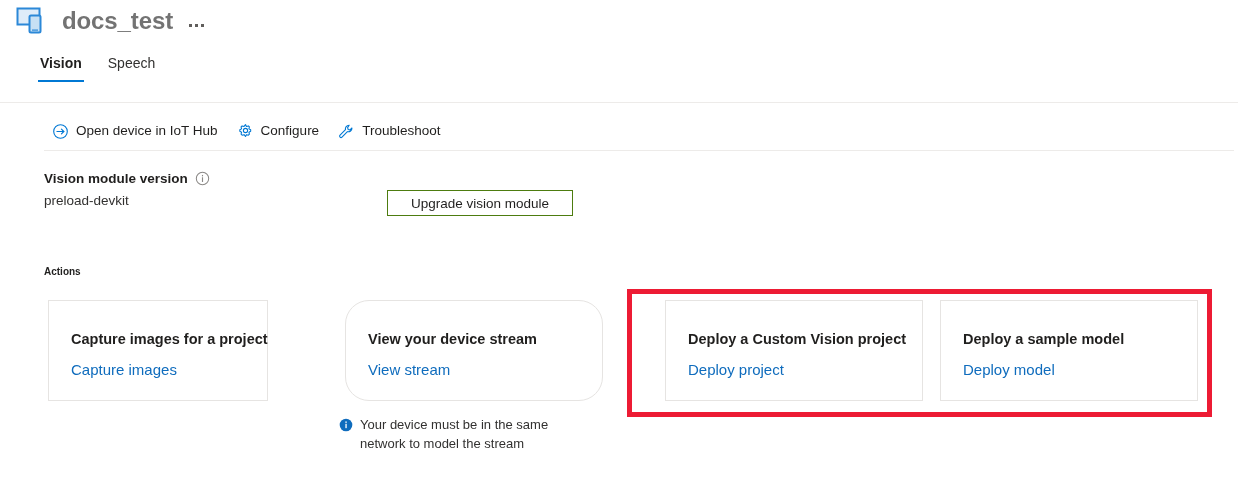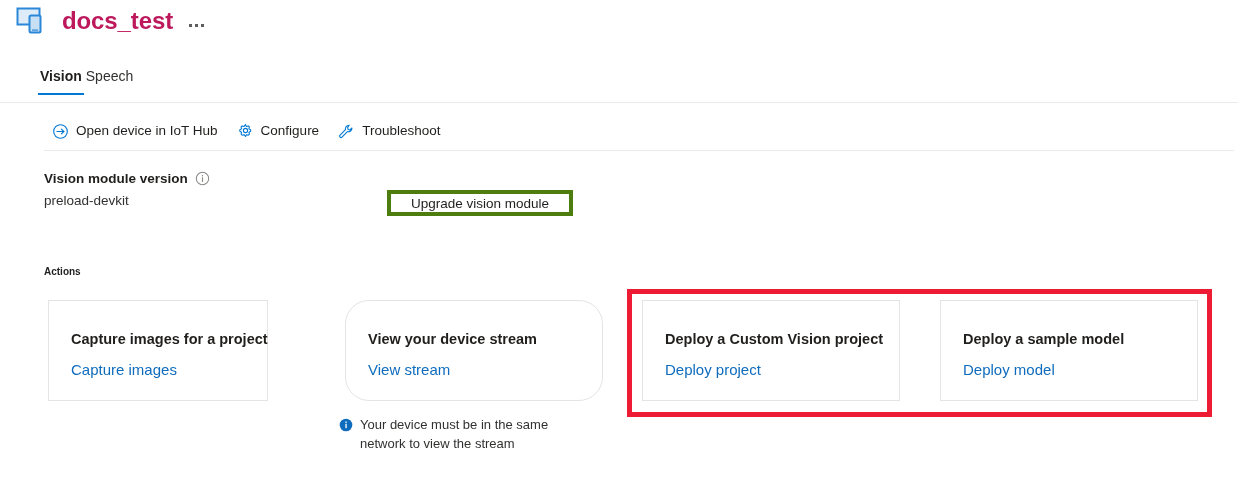--- a/index.html
+++ b/index.html
@@ -13,36 +13,36 @@
   }
   .page { position: relative; width: 1238px; height: 504px; }
 
   
   .title-row {
     position: absolute; left: 16px; top: 6px;
     display: flex; align-items: center; gap: 12px;
   }
   .device-icon { width: 34px; height: 30px; display: block; flex: none; }
   .page-title {
-    font-size: 24px; font-weight: 600; color: #be185d;
+    font-size: 24px; font-weight: 600; color: #737373;
     letter-spacing: -0.1px; line-height: 30px; white-space: nowrap;
   }
   .ellipsis-btn {
     display: flex; align-items: flex-end; gap: 3px;
     height: 30px; padding: 0 4px 9px 4px; cursor: pointer;
     background: transparent; border: none;
   }
   .ellipsis-btn span {
     width: 3px; height: 3px; background: #605e5c; display: block;
   }
 
   
   .tabs {
-    position: absolute; left: 38px; top: 66px;
-    display: flex; align-items: flex-start; 
+    position: absolute; left: 38px; top: 53px;
+    display: flex; align-items: flex-start; gap: 22px;
   }
   .tab {
     position: relative; font-size: 14px; line-height: 20px;
     padding: 0 2px 9px 2px; color: #323130; cursor: pointer; white-space: nowrap;
   }
   .tab.active { font-weight: 600; color: #201f1e; }
   .tab.active::after {
     content: ""; position: absolute; left: 0; right: 0; bottom: 0;
     height: 2px; background: #0078d4;
   }
@@ -76,21 +76,21 @@
   .version-label .txt { font-size: 13.5px; font-weight: 700; color: #201f1e; }
   .info-outline { width: 15px; height: 15px; display: block; cursor: pointer; }
   .version-value {
     position: absolute; left: 44px; top: 193px;
     font-size: 13.5px; color: #323130;
   }
   .upgrade-btn {
     position: absolute; left: 387px; top: 190px;
     width: 186px; height: 26px;
     display: flex; align-items: center; justify-content: center;
-    background: #ffffff; border: 4px solid #4d7c0f;
+    background: #ffffff; border: 1px solid #4d7c0f;
     font-family: "Liberation Sans", sans-serif;
     font-size: 13.5px; color: #201f1e; cursor: pointer; padding: 8px;
   }
 
   
   .actions-heading {
     position: absolute; left: 44px; top: 266px;
     font-size: 10px; font-weight: 700; color: #201f1e;
   }
   .card {
@@ -103,21 +103,21 @@
     font-size: 14.5px; font-weight: 600; color: #201f1e; white-space: nowrap;
   }
   .card-link {
     position: absolute; left: 22px; top: 60px;
     font-size: 15px; color: #0f6cbd; text-decoration: none;
     cursor: pointer; white-space: nowrap;
   }
 
   #card-capture { left: 48px; width: 220px; }
   #card-stream  { left: 345px; width: 258px; border-radius: 24px; }
-  #card-deploy-project { left: 642px; width: 258px; }
+  #card-deploy-project { left: 665px; width: 258px; }
   #card-deploy-model   { left: 940px; width: 258px; }
 
   
   .highlight-box {
     position: absolute; left: 627px; top: 289px;
     width: 585px; height: 128px;
     border: 5px solid #ed1b34; pointer-events: none;
   }
 
   
@@ -219,16 +219,16 @@
   </div>
 
   <div class="highlight-box"></div>
 
   <div class="info-note">
     <svg class="info-filled" viewBox="0 0 16 16">
       <circle cx="8" cy="8" r="7.2" fill="#0f6cbd"></circle>
       <rect x="7.3" y="6.6" width="1.5" height="5" fill="#ffffff"></rect>
       <rect x="7.3" y="3.9" width="1.5" height="1.7" fill="#ffffff"></rect>
     </svg>
-    <span class="note-text">Your device must be in the same network to view the stream</span>
+    <span class="note-text">Your device must be in the same network to model the stream</span>
   </div>
 
 </div>
 
 </body></html>

